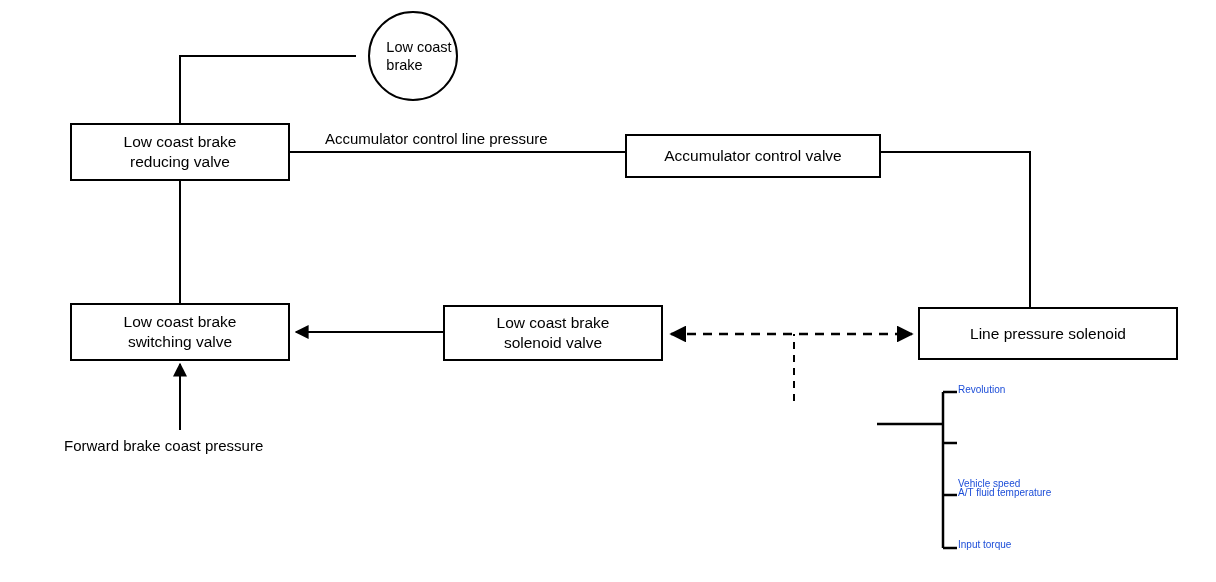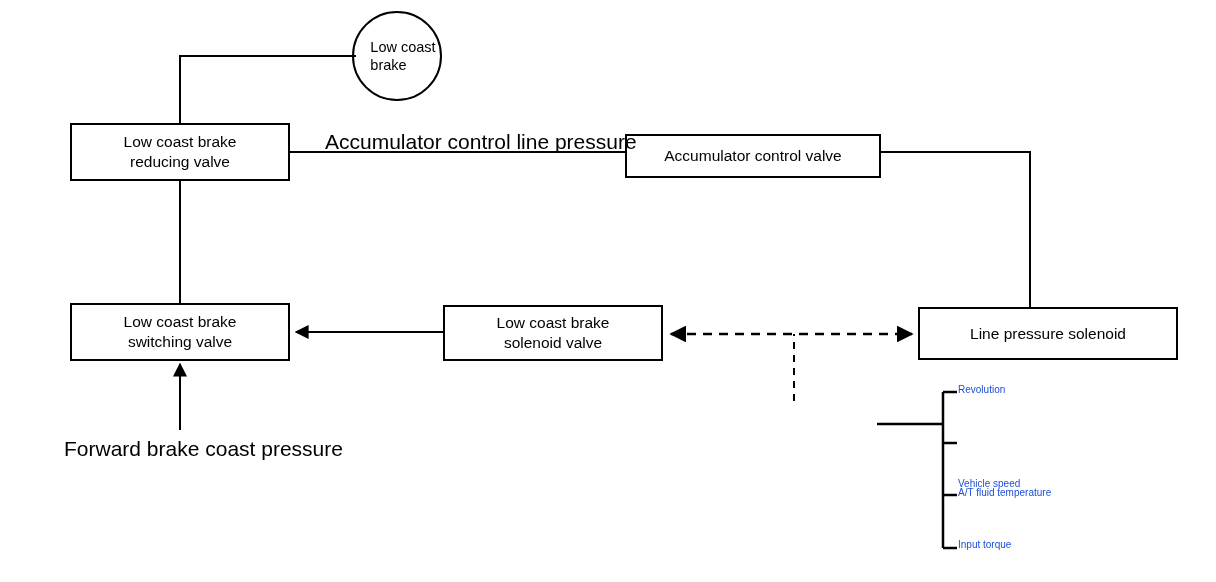--- a/index.html
+++ b/index.html
@@ -48,21 +48,21 @@
     align-items: center;
     justify-content: center;
     text-align: left;
     line-height: 1.25;
     font-size: 14.5px;
     color: #000000;
     white-space: pre-line;
   }
   .edge-label {
     position: absolute;
-    font-size: 21px;
+    font-size: 15px;
     color: #000000;
     white-space: nowrap;
   }
   .branch-label {
     position: absolute;
     font-size: 10px;
     color: #1d4ed8;
     white-space: nowrap;
   }
 </style>
@@ -101,21 +101,21 @@
     <line x1="180" y1="430" x2="180" y2="364" stroke="#000000" stroke-width="2" marker-end="url(#arrow-solid-end)"></line>
 
     <line x1="877" y1="424" x2="943" y2="424" stroke="#000000" stroke-width="2.5"></line>
     <line x1="943" y1="392" x2="943" y2="548" stroke="#000000" stroke-width="2.5"></line>
     <line x1="943" y1="392" x2="957" y2="392" stroke="#000000" stroke-width="2.5"></line>
     <line x1="943" y1="443" x2="957" y2="443" stroke="#000000" stroke-width="2.5"></line>
     <line x1="943" y1="495" x2="957" y2="495" stroke="#000000" stroke-width="2.5"></line>
     <line x1="943" y1="548" x2="957" y2="548" stroke="#000000" stroke-width="2.5"></line>
   </svg>
 
-  <div class="node-circle" style="left:352px; top:11px; width:90px; height:90px; padding-left:12px;">Low coast
+  <div class="node-circle" style="left:368px; top:11px; width:90px; height:90px; padding-left:12px;">Low coast
 brake</div>
 
   <div class="node-box" style="left:70px; top:123px; width:220px; height:58px;">Low coast brake
 reducing valve</div>
 
   <div class="node-box" style="left:625px; top:134px; width:256px; height:44px;">Accumulator control valve</div>
 
   <div class="node-box" style="left:70px; top:303px; width:220px; height:58px;">Low coast brake
 switching valve</div>
 

